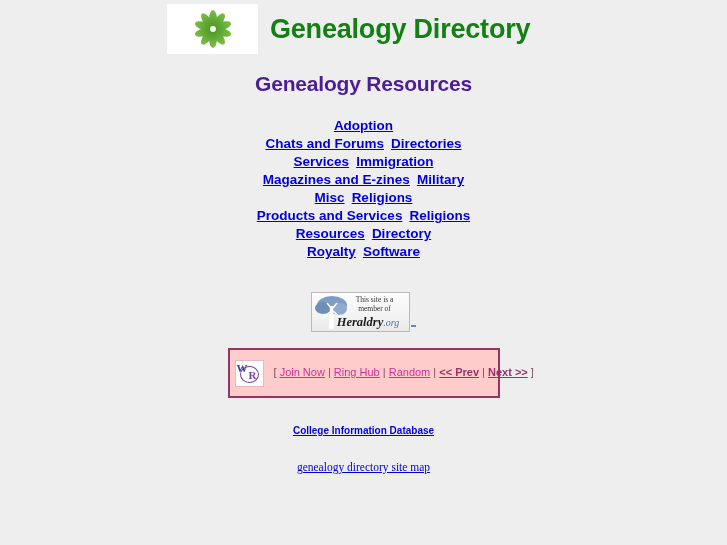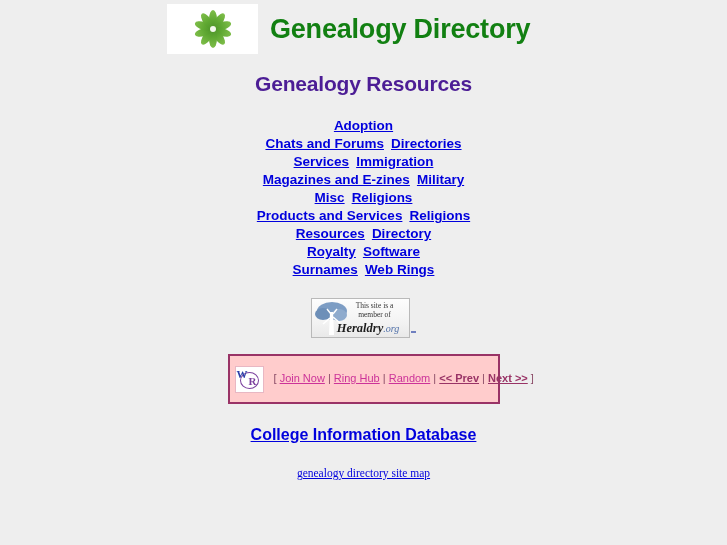--- a/index.html
+++ b/index.html
@@ -100,21 +100,21 @@
     cursor: pointer;
   }
   .link-gap {
     display: inline-block;
     width: 7px;
     font-size: 13.5px;
   }
 
   
   .badge-wrap {
-    margin-top: 19px;
+    margin-top: 31px;
     text-align: center;
     font-size: 0;
   }
   .badge {
     display: inline-block;
     position: relative;
     width: 97px;
     height: 38px;
     background: linear-gradient(180deg,#fdfdfd 0%, #f3f3f3 60%, #e9e9e9 100%);
     border: 1px solid #b9b9b9;
@@ -271,21 +271,21 @@
     font-weight: bold;
     color: #993366;
   }
 
   
   .college-wrap {
     margin-top: 22px;
     text-align: center;
   }
   .college-link {
-    font-size: 16px;
+    font-size: 10px;
     font-weight: bold;
     color: #0000dd;
     text-decoration: underline;
     cursor: pointer;
   }
   .sitemap-wrap {
     margin-top: 19px;
     text-align: center;
   }
   .sitemap-link {
@@ -324,21 +324,20 @@
 
   <div class="link-list">
       <div class="link-row"><span class="dir-link">Adoption</span></div>
       <div class="link-row"><span class="dir-link">Chats and Forums</span><span class="link-gap">&nbsp;</span><span class="dir-link">Directories</span></div>
       <div class="link-row"><span class="dir-link">Services</span><span class="link-gap">&nbsp;</span><span class="dir-link">Immigration</span></div>
       <div class="link-row"><span class="dir-link">Magazines and E-zines</span><span class="link-gap">&nbsp;</span><span class="dir-link">Military</span></div>
       <div class="link-row"><span class="dir-link">Misc</span><span class="link-gap">&nbsp;</span><span class="dir-link">Religions</span></div>
       <div class="link-row"><span class="dir-link">Products and Services</span><span class="link-gap">&nbsp;</span><span class="dir-link">Religions</span></div>
       <div class="link-row"><span class="dir-link">Resources</span><span class="link-gap">&nbsp;</span><span class="dir-link">Directory</span></div>
       <div class="link-row"><span class="dir-link">Royalty</span><span class="link-gap">&nbsp;</span><span class="dir-link">Software</span></div>
-      <div class="link-row"><span class="dir-link">Surnames</span><span class="link-gap">&nbsp;</span><span class="dir-link">Web Rings</span></div>
     </div>
 
   <div class="badge-wrap">
     <div class="badge">
       <svg class="badge-tree" viewBox="0 0 34 36">
         <ellipse cx="18" cy="11" rx="15" ry="9" fill="#7d9dc4"></ellipse>
         <ellipse cx="9" cy="14" rx="8" ry="6" fill="#6d8fb8"></ellipse>
         <ellipse cx="25" cy="15" rx="8" ry="6" fill="#8fabcd"></ellipse>
         <path d="M16 12 L15 35 L20 35 L19 12 Z" fill="#ffffff"></path>
         <path d="M16 18 L9 24" stroke="#ffffff" stroke-width="1.6" fill="none"></path>

